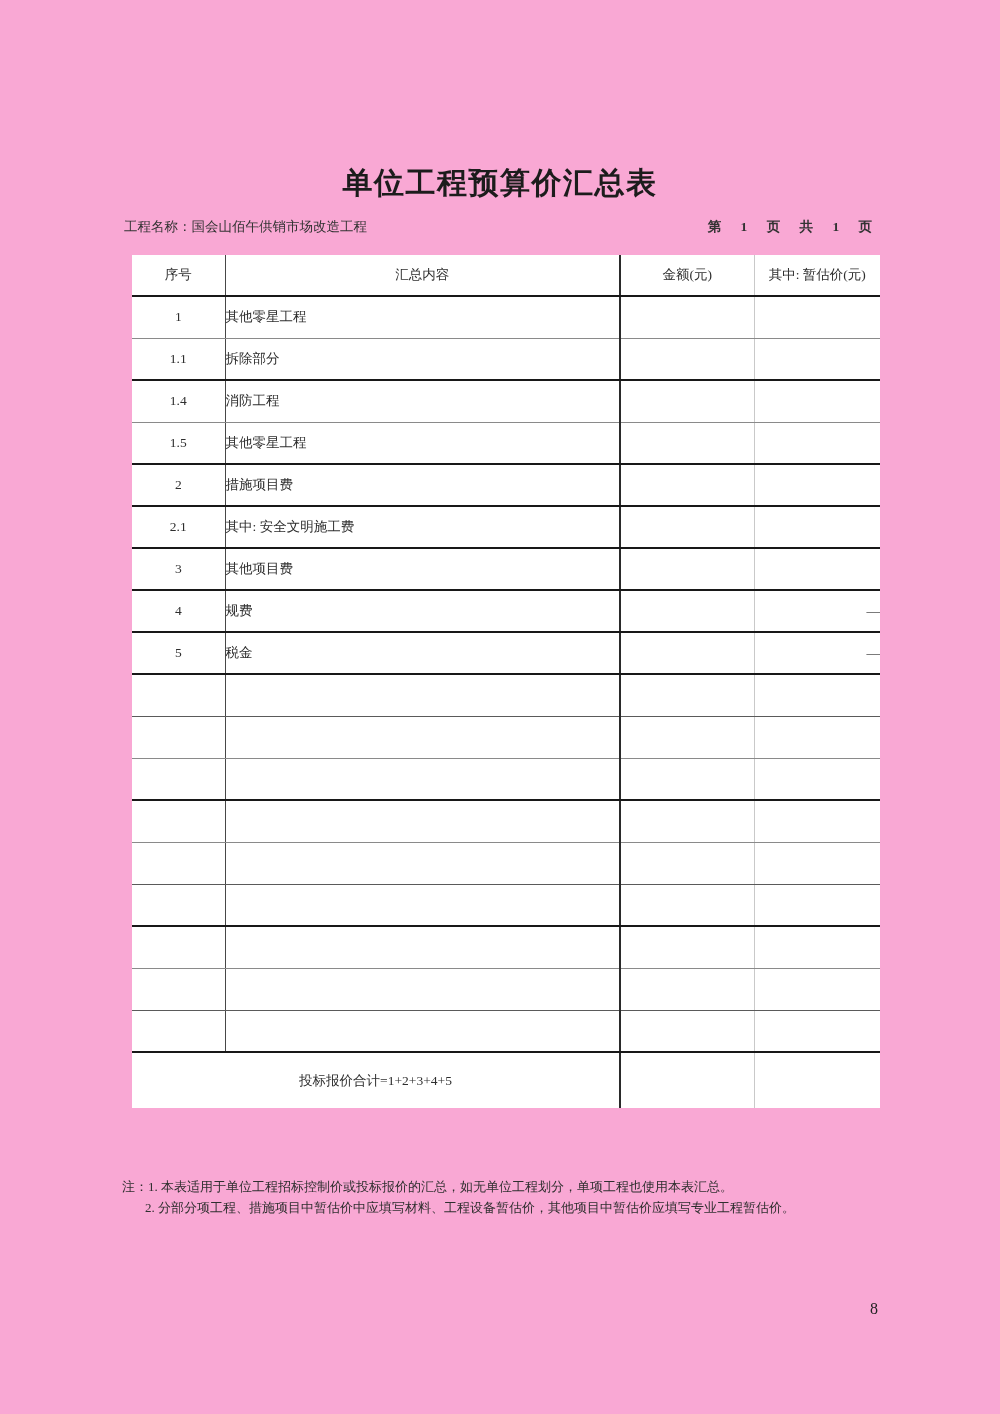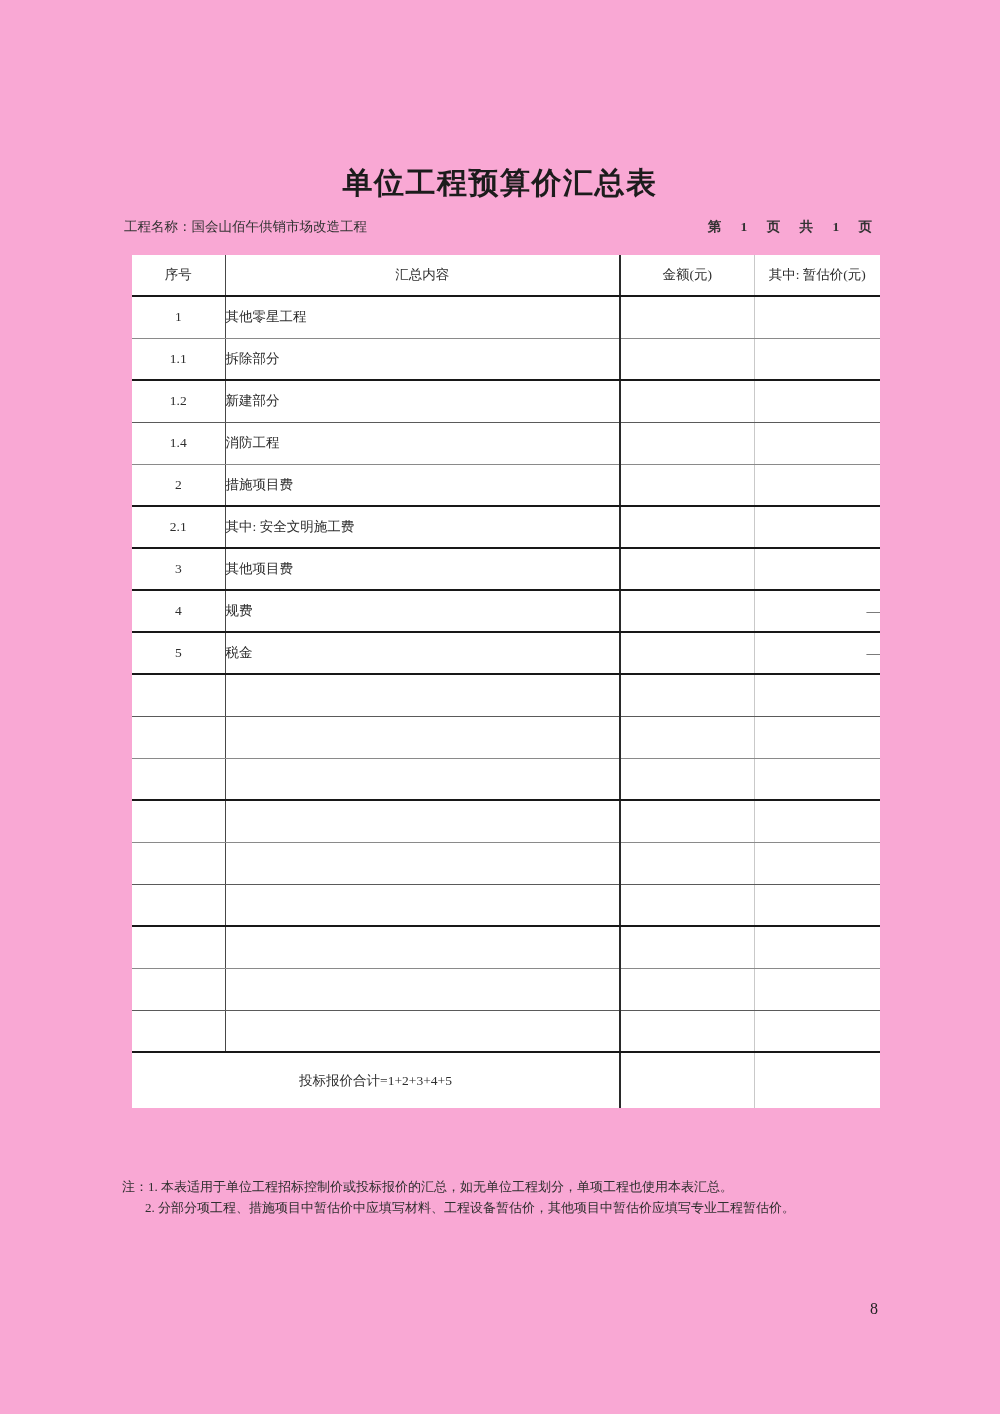--- a/index.html
+++ b/index.html
@@ -85,29 +85,29 @@
       <td class="c-ct">其他零星工程</td>
       <td class="c-amt"></td>
       <td class="c-est"></td>
     </tr>
     <tr class="data thick">
       <td class="c-no">1.1</td>
       <td class="c-ct">拆除部分</td>
       <td class="c-amt"></td>
       <td class="c-est"></td>
     </tr>
-    <tr class="data">
-      <td class="c-no">1.2</td>
-      <td class="c-ct">新建部分</td>
-      <td class="c-amt"></td>
-      <td class="c-est"></td>
-    </tr>
     <tr class="data lite">
       <td class="c-no">1.4</td>
       <td class="c-ct">消防工程</td>
+      <td class="c-amt"></td>
+      <td class="c-est"></td>
+    </tr>
+    <tr class="data thick">
+      <td class="c-no">1.5</td>
+      <td class="c-ct">其他零星工程</td>
       <td class="c-amt"></td>
       <td class="c-est"></td>
     </tr>
     <tr class="data thick">
       <td class="c-no">2</td>
       <td class="c-ct">措施项目费</td>
       <td class="c-amt"></td>
       <td class="c-est"></td>
     </tr>
     <tr class="data thick">

